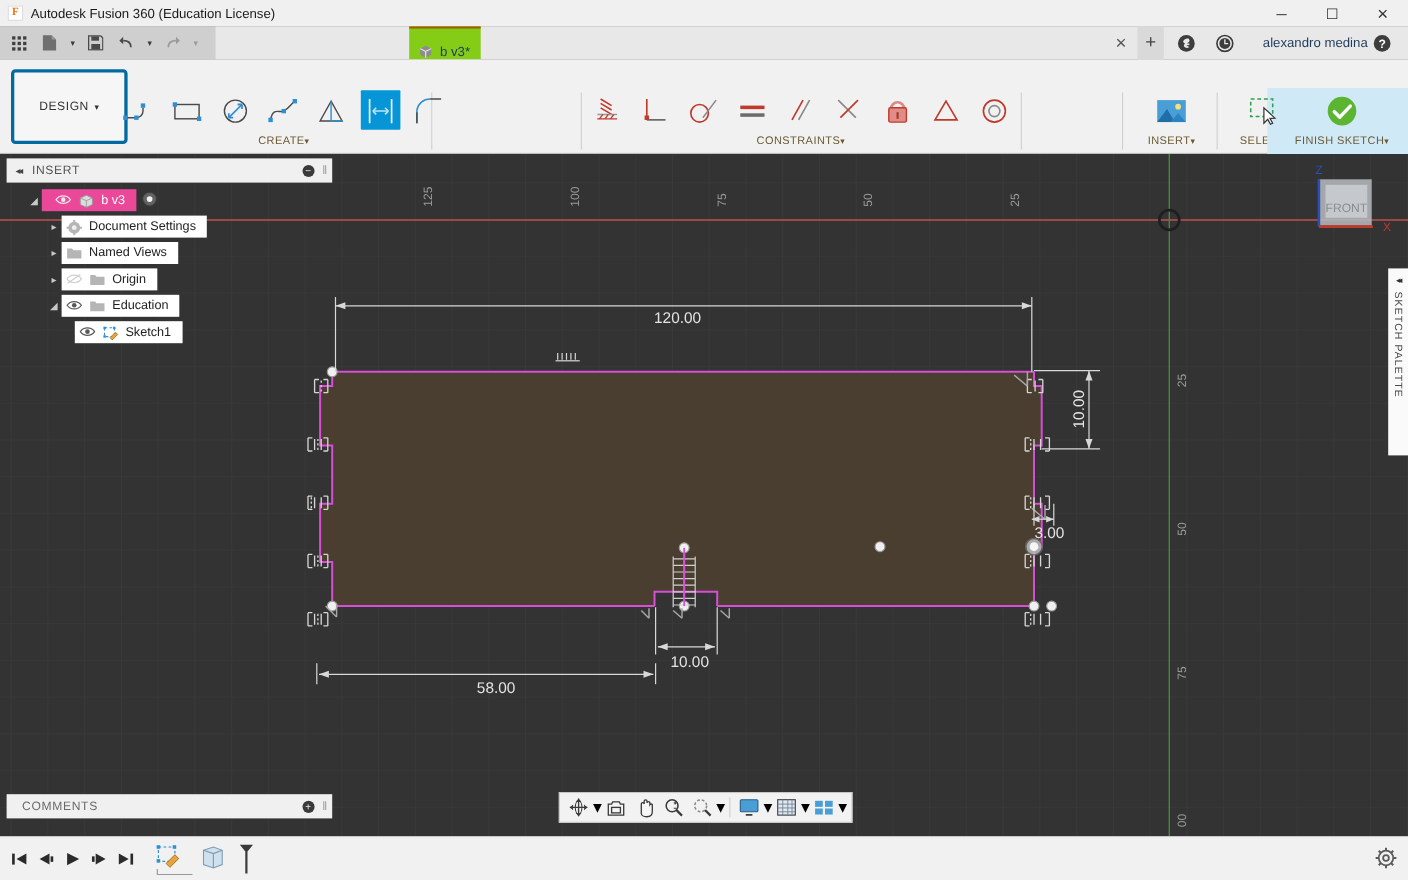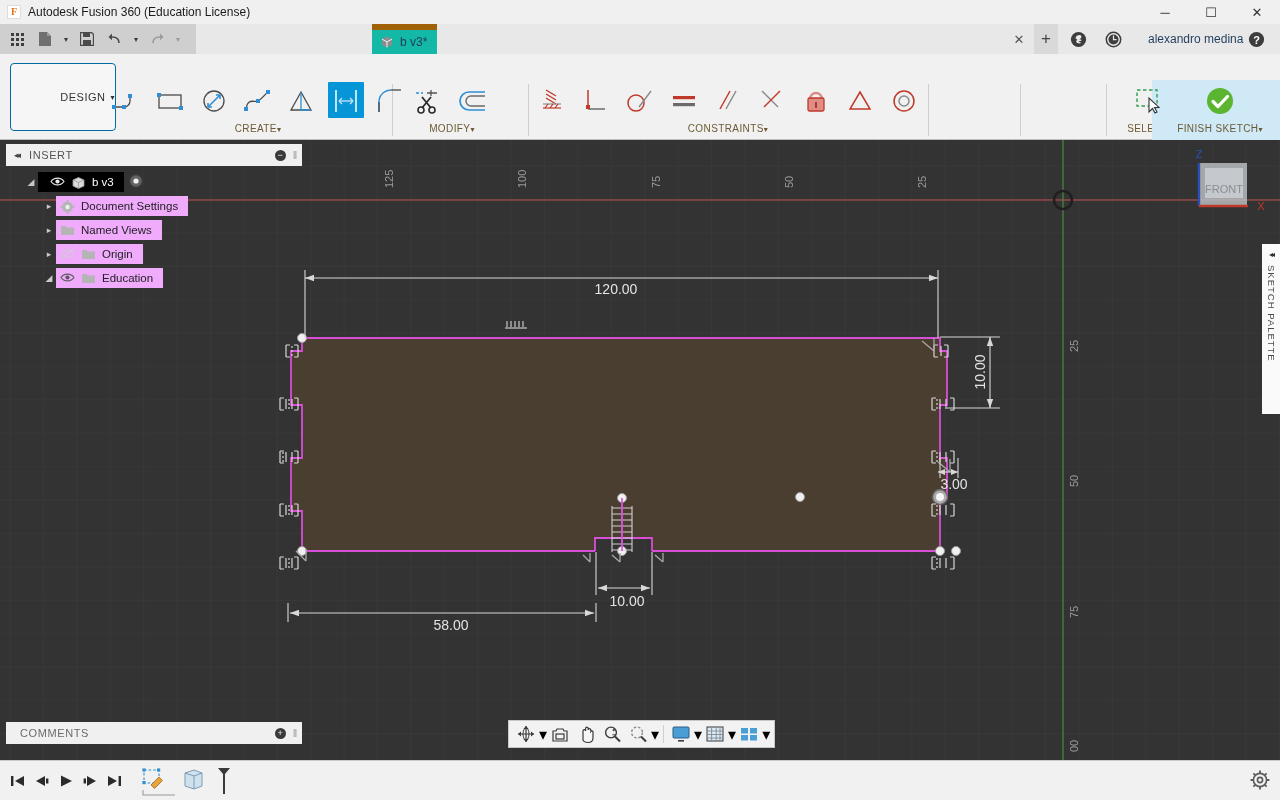--- a/index.html
+++ b/index.html
@@ -48,22 +48,22 @@
     gap: 2px;
   }
   .grid9 i { background: #3f3f3f; display: block; width: 3px; height: 3px; }
 
   .tabs-area {
     position: absolute; left: 196px; top: 0; height: 30px; right: 0;
     background: #e8e8e8; display: flex; align-items: flex-end;
   }
   .doctab {
     position: absolute; left: 372px; bottom: 0; height: 30px;
-    display: flex; align-items: center; gap: 6px;
-    padding: 0 10px 0 8px; background: #14b8a6; border-top: 6px solid #a16207;
+    display: flex; align-items: flex-end; gap: 6px;
+    padding: 0 10px 0 8px; background: #84cc16; border-top: 2px solid #a16207;
     font-size: 12px; color: #1f3c5c;
   }
   .cubeicon {
     width: 14px; height: 14px; position: relative; flex: 0 0 auto;
   }
   .cubeicon svg { display: block; }
   .tabclose {
     position: absolute; left: 1008px; top: 4px; width: 22px; height: 22px;
     display: flex; align-items: center; justify-content: center;
     color: #555; font-size: 13px;
@@ -82,22 +82,22 @@
     font-size: 12px; color: #1f3c5c; margin-left: 10px;
   }
 
   
   .ribbon {
     position: absolute; top: 54px; left: 0; width: 1280px; height: 86px;
     background: #f1f1f1; border-bottom: 1px solid #bdbdbd;
   }
   .designbtn {
     position: absolute; left: 10px; top: 9px; width: 106px; height: 68px;
-    background: #f6f6f6; border: 1px solid #0369a1; border-radius: 4px;
-    display: flex; align-items: center; justify-content: flex-end;
+    background: #f6f6f6; border: 3px solid #0369a1; border-radius: 4px;
+    display: flex; align-items: center; justify-content: center;
     font-size: 11px; color: #333; letter-spacing: .5px;
   }
   .ribtabs { position: absolute; left: 120px; top: 0; display: flex; height: 26px; }
   .ribtab {
     padding: 5px 16px 4px 16px; font-size: 11px; color: #6b5a33; letter-spacing: .4px;
   }
   .ribtab.active { color: #0696d7; }
   .ribtab.active::after {
     content: ""; display: block; height: 3px; background: #0696d7;
     margin: 3px -16px -4px -16px;
@@ -152,24 +152,24 @@
     position: absolute; right: 16px; width: 11px; height: 11px; border-radius: 50%;
     background: #3a3a3a; color: #f0f0f0; font-size: 9px; line-height: 10px; text-align: center;
   }
   .browser-hdr .grip { position: absolute; right: 4px; color: #999; font-size: 11px; }
 
   .tree { margin-top: 4px; font-size: 11.5px; color: #2b2b2b; }
   .trow { display: flex; align-items: center; height: 24px; }
   .arrow { width: 14px; text-align: center; color: #c8c8c8; font-size: 9px; }
   .arrow.open { color: #c8c8c8; }
   .chip {
-    display: flex; align-items: center; gap: 6px; background: #f0abfc;
+    display: flex; align-items: center; gap: 6px; background: #ffffff;
     height: 20px; padding: 0 10px 0 4px; color: #222;
   }
-  .chip.dark { background: #000000; color: #fff; padding-left: 12px; }
+  .chip.dark { background: #ec4899; color: #fff; padding-left: 12px; }
   .eye { width: 15px; height: 12px; flex:0 0 auto; }
   .folder { width: 15px; height: 12px; flex:0 0 auto; }
 
   
   .sketchpalette {
     position: absolute; right: 0; top: 104px; width: 18px; height: 170px;
     background: #fafafa; display: flex; flex-direction: column; align-items: center;
     padding-top: 6px;
   }
   .sketchpalette .sp-arrow { font-size: 8px; color: #333; letter-spacing: -2px; }
@@ -376,43 +376,20 @@
             </svg>
           </div>
         </div>
         <div class="plabel">
           <span>CREATE</span><span style="font-size:8px">▾</span>
         </div>
       </div>
 
       <div class="vsep" style="left:272px"></div>
 
-      <div class="panel" style="left:276px; width:112px">
-        <div class="icons">
-          <div class="tool">
-            <svg width="34" height="26" viewBox="0 0 34 26">
-              <path d="M3 5 H10" stroke="#2e8fd4" stroke-width="1.4" stroke-dasharray="3 2"></path>
-              <path d="M14 5 H24" stroke="#4a4a4a" stroke-width="1.4"></path>
-              <path d="M18 2 V8" stroke="#4a4a4a" stroke-width="1.2"></path>
-              <path d="M9 9 L18 20 M18 9 L9 20" stroke="#2b2b2b" stroke-width="1.8"></path>
-              <circle cx="8" cy="22" r="3" fill="none" stroke="#2b2b2b" stroke-width="1.6"></circle>
-              <circle cx="19" cy="22" r="3" fill="none" stroke="#2b2b2b" stroke-width="1.6"></circle>
-            </svg>
-          </div>
-          <div class="tool">
-            <svg width="34" height="26" viewBox="0 0 34 26">
-              <path d="M28 4 H12 A9 9 0 0 0 12 22 H28" fill="none" stroke="#2e8fd4" stroke-width="1.7"></path>
-              <path d="M28 8 H14 A5 5 0 0 0 14 18 H28" fill="none" stroke="#6b6b6b" stroke-width="1.4"></path>
-            </svg>
-          </div>
-        </div>
-        <div class="plabel">
-          <span>MODIFY</span><span style="font-size:8px">▾</span>
-        </div>
-      </div>
 
       <div class="vsep" style="left:408px"></div>
 
       <div class="panel" style="left:412px; width:392px">
         <div class="icons">
           <div class="tool">
             <svg width="26" height="28" viewBox="0 0 26 28">
               <path d="M7 3 L17 9 M7 7 L17 13 M7 11 L17 17" stroke="#c0392b" stroke-width="1.4"></path>
               <path d="M4 17 H22" stroke="#9a9a9a" stroke-width="1.4"></path>
               <path d="M6 21 L9 17 M11 21 L14 17 M16 21 L19 17" stroke="#c0392b" stroke-width="1.2"></path>
@@ -472,20 +449,35 @@
         <div class="plabel">
           <span>CONSTRAINTS</span><span style="font-size:8px">▾</span>
         </div>
       </div>
 
       <div class="vsep" style="left:808px"></div>
 
 
       <div class="vsep" style="left:900px"></div>
 
+      <div class="panel" style="left:904px; width:82px">
+        <div class="icons">
+          <div class="tool">
+            <svg width="30" height="26" viewBox="0 0 30 26">
+              <rect x="2" y="3" width="26" height="20" fill="#4a9ed6"></rect>
+              <circle cx="21" cy="9" r="2.6" fill="#f5e07a"></circle>
+              <path d="M2 23 L11 11 L18 23 Z" fill="#1f6ea8"></path>
+              <path d="M14 23 L21 15 L28 23 Z" fill="#2b84c2"></path>
+            </svg>
+          </div>
+        </div>
+        <div class="plabel">
+          <span>INSERT</span><span style="font-size:8px">▾</span>
+        </div>
+      </div>
 
       <div class="vsep" style="left:986px"></div>
 
       <div class="panel" style="left:990px; width:80px">
         <div class="icons">
           <div class="tool">
             <svg width="34" height="28" viewBox="0 0 34 28">
               <rect x="4" y="3" width="20" height="16" fill="none" stroke="#2e9e52" stroke-width="1.4" stroke-dasharray="3.5 2.5"></rect>
               <path d="M16 11 L16 25 L19.5 21.5 L22 26 L24 25 L21.5 20.6 L26 20.4 Z" fill="#ffffff" stroke="#333" stroke-width="1.1"></path>
             </svg>
@@ -809,20 +801,40 @@
             </span>
             <span class="folder">
               <svg width="15" height="12" viewBox="0 0 15 12">
                   <path d="M1 2 h4.5 l1.2 1.6 H14 V11 H1z" fill="#b5b5b5"></path>
                 </svg>
             </span>
             <span>Education</span>
           </span>
         </div>
 
+        <div class="trow" style="padding-left:62px">
+          <span class="chip">
+            <span class="eye">
+              <svg width="15" height="11" viewBox="0 0 15 11">
+                  <path d="M1 5.5 C4 1 11 1 14 5.5 C11 10 4 10 1 5.5Z" fill="none" stroke="#5a5a5a" stroke-width="1.1"></path>
+                  <circle cx="7.5" cy="5.5" r="2.1" fill="#5a5a5a"></circle>
+                </svg>
+            </span>
+            <span class="folder">
+              <svg width="16" height="13" viewBox="0 0 16 13">
+                <rect x="2" y="2" width="9" height="8" fill="none" stroke="#2e8fd4" stroke-width="1" stroke-dasharray="2.5 2"></rect>
+                <rect x="1" y="1" width="2.2" height="2.2" fill="#2e8fd4"></rect>
+                <rect x="9.8" y="1" width="2.2" height="2.2" fill="#2e8fd4"></rect>
+                <rect x="1" y="8.8" width="2.2" height="2.2" fill="#2e8fd4"></rect>
+                <path d="M7 11 L12 6 L14 8 L9 13 Z" fill="#e8a33d" stroke="#9a6d16" stroke-width=".7"></path>
+              </svg>
+            </span>
+            <span>Sketch1</span>
+          </span>
+        </div>
 
       </div>
     </div>
 
     <div class="sketchpalette">
       <span class="sp-arrow">◂◂</span>
       <span class="sp-txt">SKETCH PALETTE</span>
     </div>
     <div class="rt-scroll" style="background:linear-gradient(#3a3a3a,#3a3a3a);opacity:0"></div>
 

